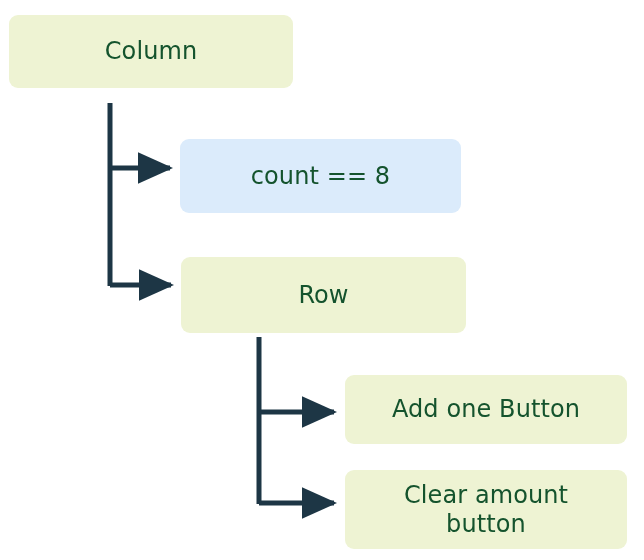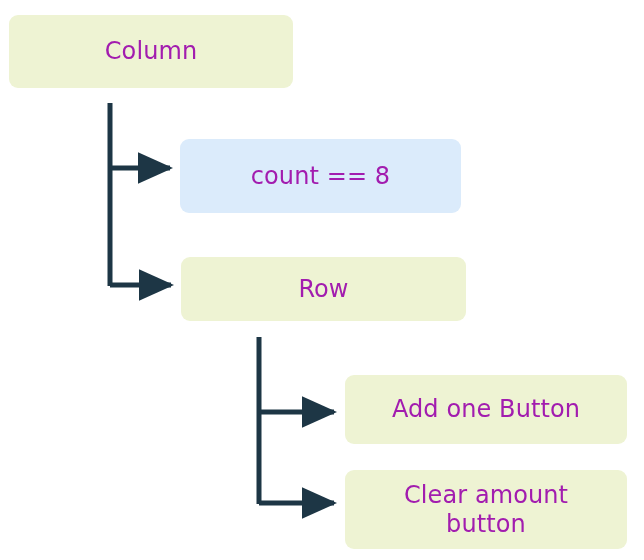--- a/index.html
+++ b/index.html
@@ -26,34 +26,34 @@
     pointer-events: none;
   }
   .node {
     position: absolute;
     box-sizing: border-box;
     border-radius: 9px;
     display: flex;
     align-items: center;
     justify-content: center;
     text-align: center;
-    color: #a21caf;
+    color: #14532d;
     font-size: 24px;
     font-weight: 400;
     line-height: 1.18;
     padding: 4px 10px;
     letter-spacing: 0.1px;
   }
   .node-green { background: #eef3d3; }
   .node-blue  { background: #dbebfb; }
 
   
   #node-column        { left: 9px;   top: 15px;  width: 284px; height: 73px; }
   #node-count         { left: 180px; top: 139px; width: 281px; height: 74px; }
-  #node-row           { left: 181px; top: 257px; width: 285px; height: 64px; }
+  #node-row           { left: 181px; top: 257px; width: 285px; height: 76px; }
   #node-add-one       { left: 345px; top: 375px; width: 282px; height: 69px; }
   #node-clear-amount  { left: 345px; top: 470px; width: 282px; height: 79px; }
 </style>
 </head>
 <body>
 
 <div id="diagram-canvas">
 
   <svg class="conn-layer" viewBox="0 0 644 560" width="644" height="560" aria-hidden="true">
     <defs>

